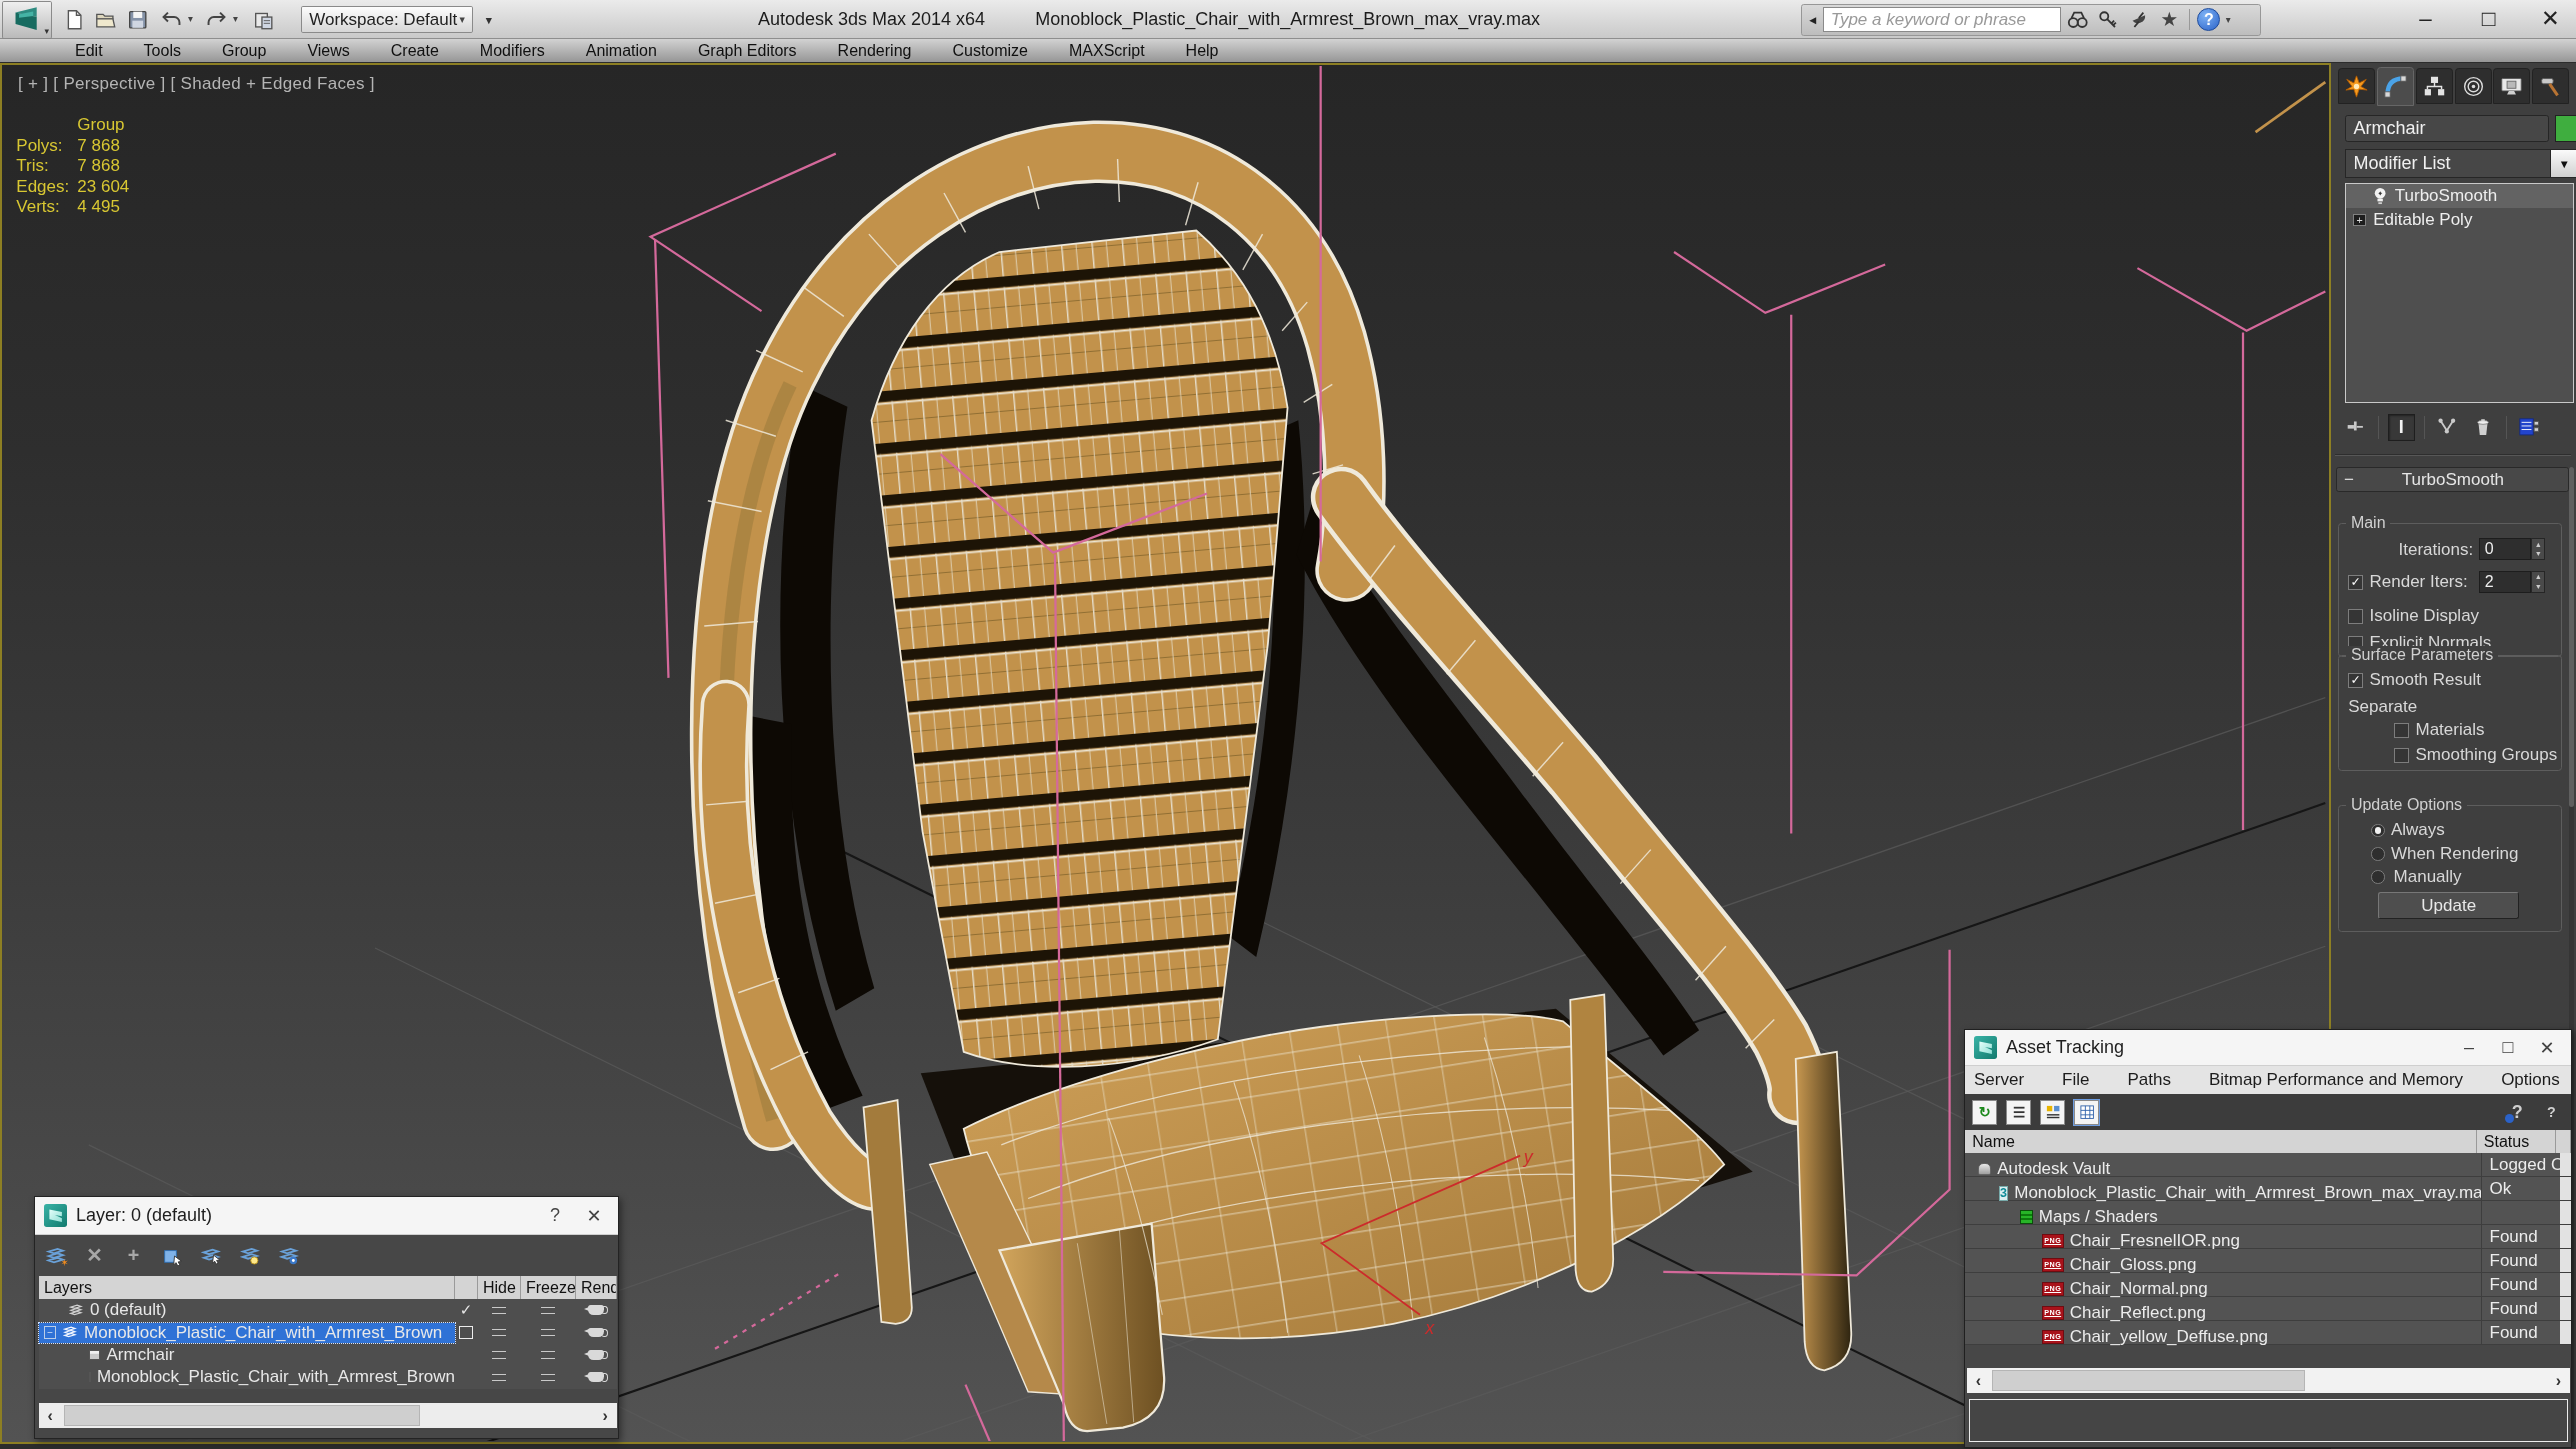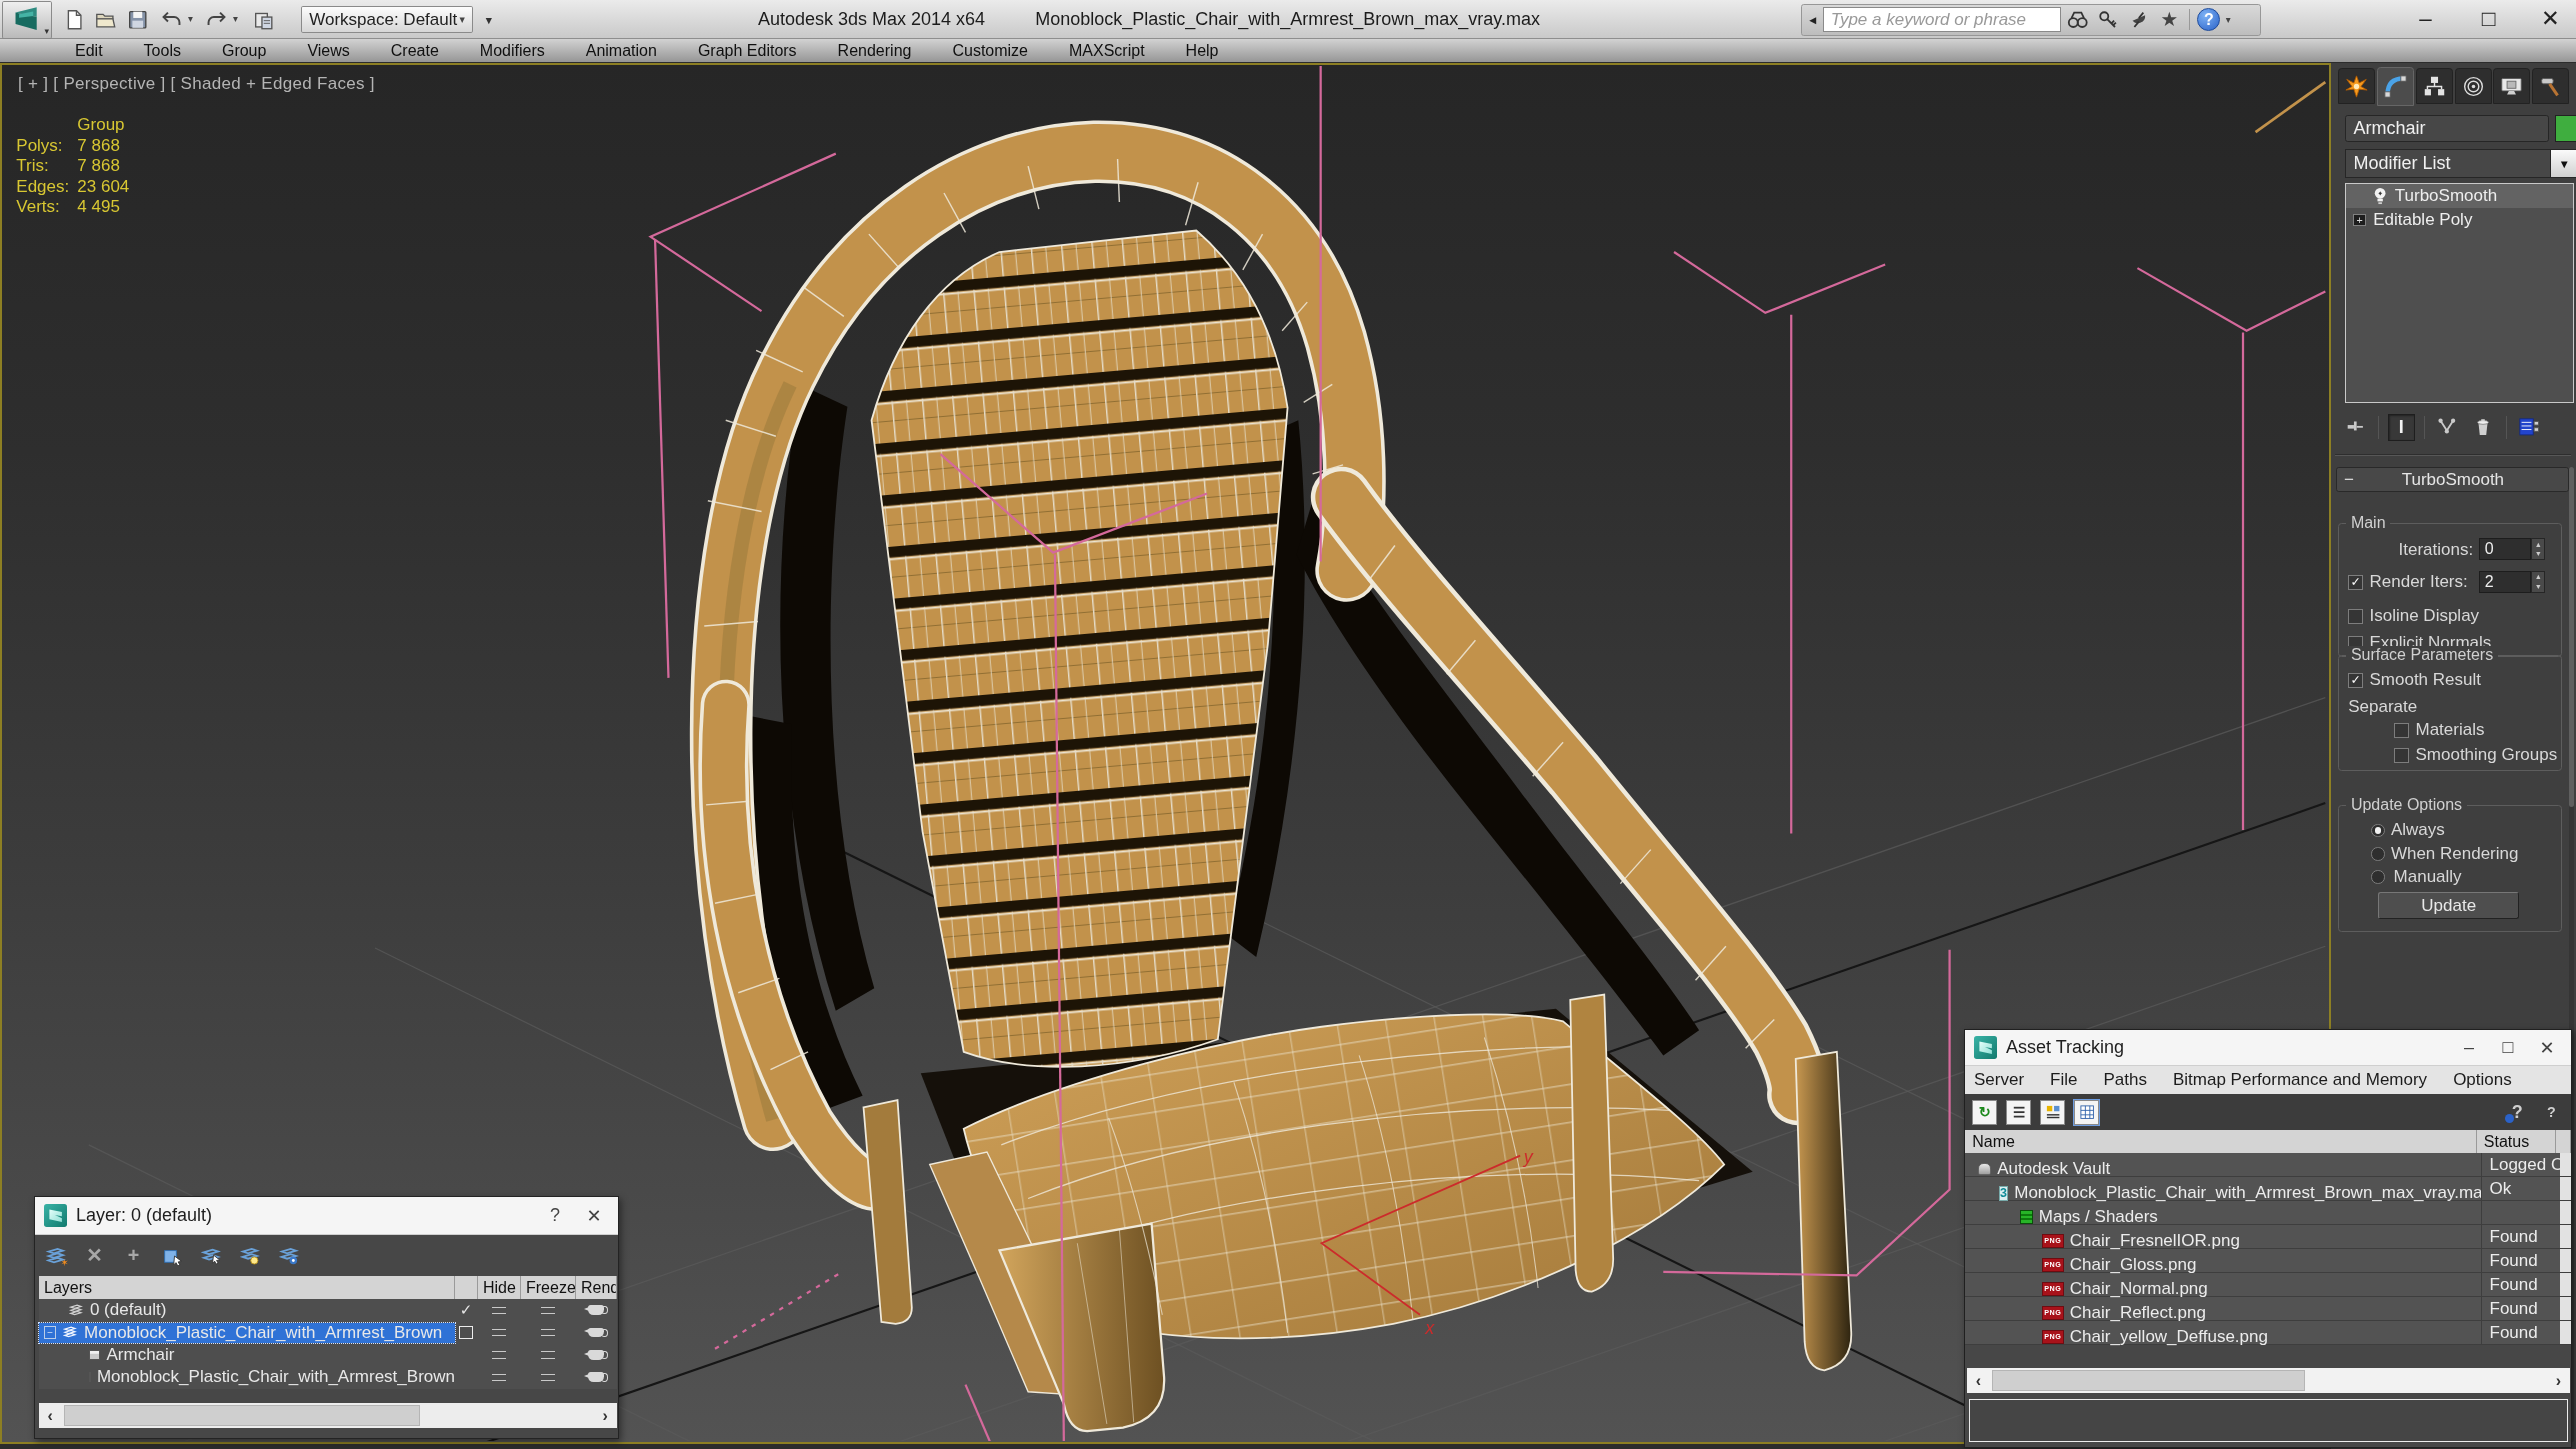--- a/index.html
+++ b/index.html
@@ -153,21 +153,21 @@
   .ico-cube { width:11.6px; height:9.8px; background:#c9c9c9; border:0.9px solid #555; box-shadow:inset 0 2.7px 0 #efefef; }
   #ld-scroll { position:absolute; left:3.6px; top:206px; width:578px; height:25px; background:#ededed; display:flex; align-items:center; }
   #ld-scroll .arr { width:23px; text-align:center; color:#333; font-size:16px; font-weight:bold; }
   #ld-scroll .thumb { position:absolute; left:25px; width:356px; height:21.5px; background:#cfcfcf; border:0.9px solid #b5b5b5; }
 
   
   #assetwin { position:absolute; left:1964px; top:1029px; width:608px; height:419px; background:#474747;
     border:0.9px solid #202020; box-shadow:1.8px 2.7px 7.2px rgba(0,0,0,.45); overflow:hidden; }
   #aw-title { height:36px; }
   #aw-menu { position:absolute; left:0; top:36px; right:0; height:29px; background:#e4e4e4; display:flex;
-    align-items:center; padding-left:9px; gap:26px; font-size:17px; color:#1c1c1c; border-bottom:0.9px solid #b5b5b5; }
+    align-items:center; padding-left:9px; gap:38px; font-size:17px; color:#1c1c1c; border-bottom:0.9px solid #b5b5b5; }
   #aw-tools { position:absolute; left:0; top:64px; right:0; height:36px; background:#3c3c3c; display:flex;
     align-items:center; gap:9px; padding:0 7.2px; }
   .aw-ico { width:25px; height:25px; background:#f4f4f4; border:0.9px solid #8a8a8a; display:flex; align-items:center;
     justify-content:center; font-size:14.3px; color:#333; position:relative; }
   .aw-ico.pressed { outline:1.8px solid #6d9ce0; outline-offset:0.9px; }
   .aw-help { margin-left:auto; background:none; border:none; font-size:18px; font-weight:bold; color:#cfcfcf; }
   .aw-help .dot { position:absolute; left:0px; bottom:1.8px; width:9px; height:9px; border-radius:50%; background:#2b62c8; }
   #aw-table { position:absolute; left:0; top:100px; width:606px; }
   .aw-hrow { display:flex; height:23px; background:#d4d4d4; font-size:16px; color:#111; }
   .aw-hrow > div { display:flex; align-items:center; padding:0 7.2px; border-right:0.9px solid #9a9a9a; }
@@ -176,21 +176,21 @@
   .aw-cvs { width:10.7px; border-right:none; }
   .aw-row { display:flex; height:24px; background:#535353; border-bottom:0.9px solid #3e3e3e; font-size:17px; color:#ececec; align-items:center; }
   .aw-row .nm { flex:1; display:flex; align-items:center; gap:6.3px; overflow:hidden; white-space:nowrap;margin-top:9px; }
   .aw-row .st { width:79px; padding-left:7.2px; border-left:0.9px solid #3e3e3e; overflow:hidden; white-space:nowrap; align-self:stretch; display:flex; align-items:center; }
   .aw-row .vs { width:10.7px; align-self:stretch; background:#e2e2e2; }
   .ico-vault { width:13.4px; height:12.5px; background:linear-gradient(180deg,#e8e8e8,#9f9f9f); border-radius:5.4px 5.4px 1.8px 1.8px; border:0.9px solid #666; }
   .ico-max3 { width:15px; height:15px; background:#ddeef0; border:0.9px solid #7aa; color:#0e8a96; font-size:12.5px; font-weight:bold;
     display:flex; align-items:center; justify-content:center; line-height:1; }
   .ico-shader { width:12.5px; height:13.4px; background:repeating-linear-gradient(0deg,#27b427 0 2.7px,#0d7a0d 2.7px 4.5px); border:0.9px solid #0a4d0a; }
   .ico-png { width:21.5px; height:13.4px; background:var(--c-png_red,#a8121a); color:#fff; font-size:7.2px; font-weight:bold;
-    display:flex; align-items:center; justify-content:center; border:0.9px solid #6d0c11; letter-spacing:0.4px; }
+    display:flex; align-items:center; justify-content:center; border:0.9px solid #6d0c11; letter-spacing:0.4px;text-decoration:underline; }
   #aw-scroll { position:absolute; left:1.8px; top:338px; width:603px; height:25px; background:#f2f2f2; display:flex; align-items:center; }
   #aw-scroll .arr { width:23px; text-align:center; color:#333; font-size:16px; font-weight:bold; }
   #aw-scroll .thumb { position:absolute; left:25px; width:313px; height:21.5px; background:#cfcfcf; border:0.9px solid #b5b5b5; }
   #aw-status { position:absolute; left:3.6px; top:369px; width:599px; height:43px; background:#454545; border:1.8px solid #ececec; }
 </style>
 </head>
 <body>
 
 <div id="screen">
 

